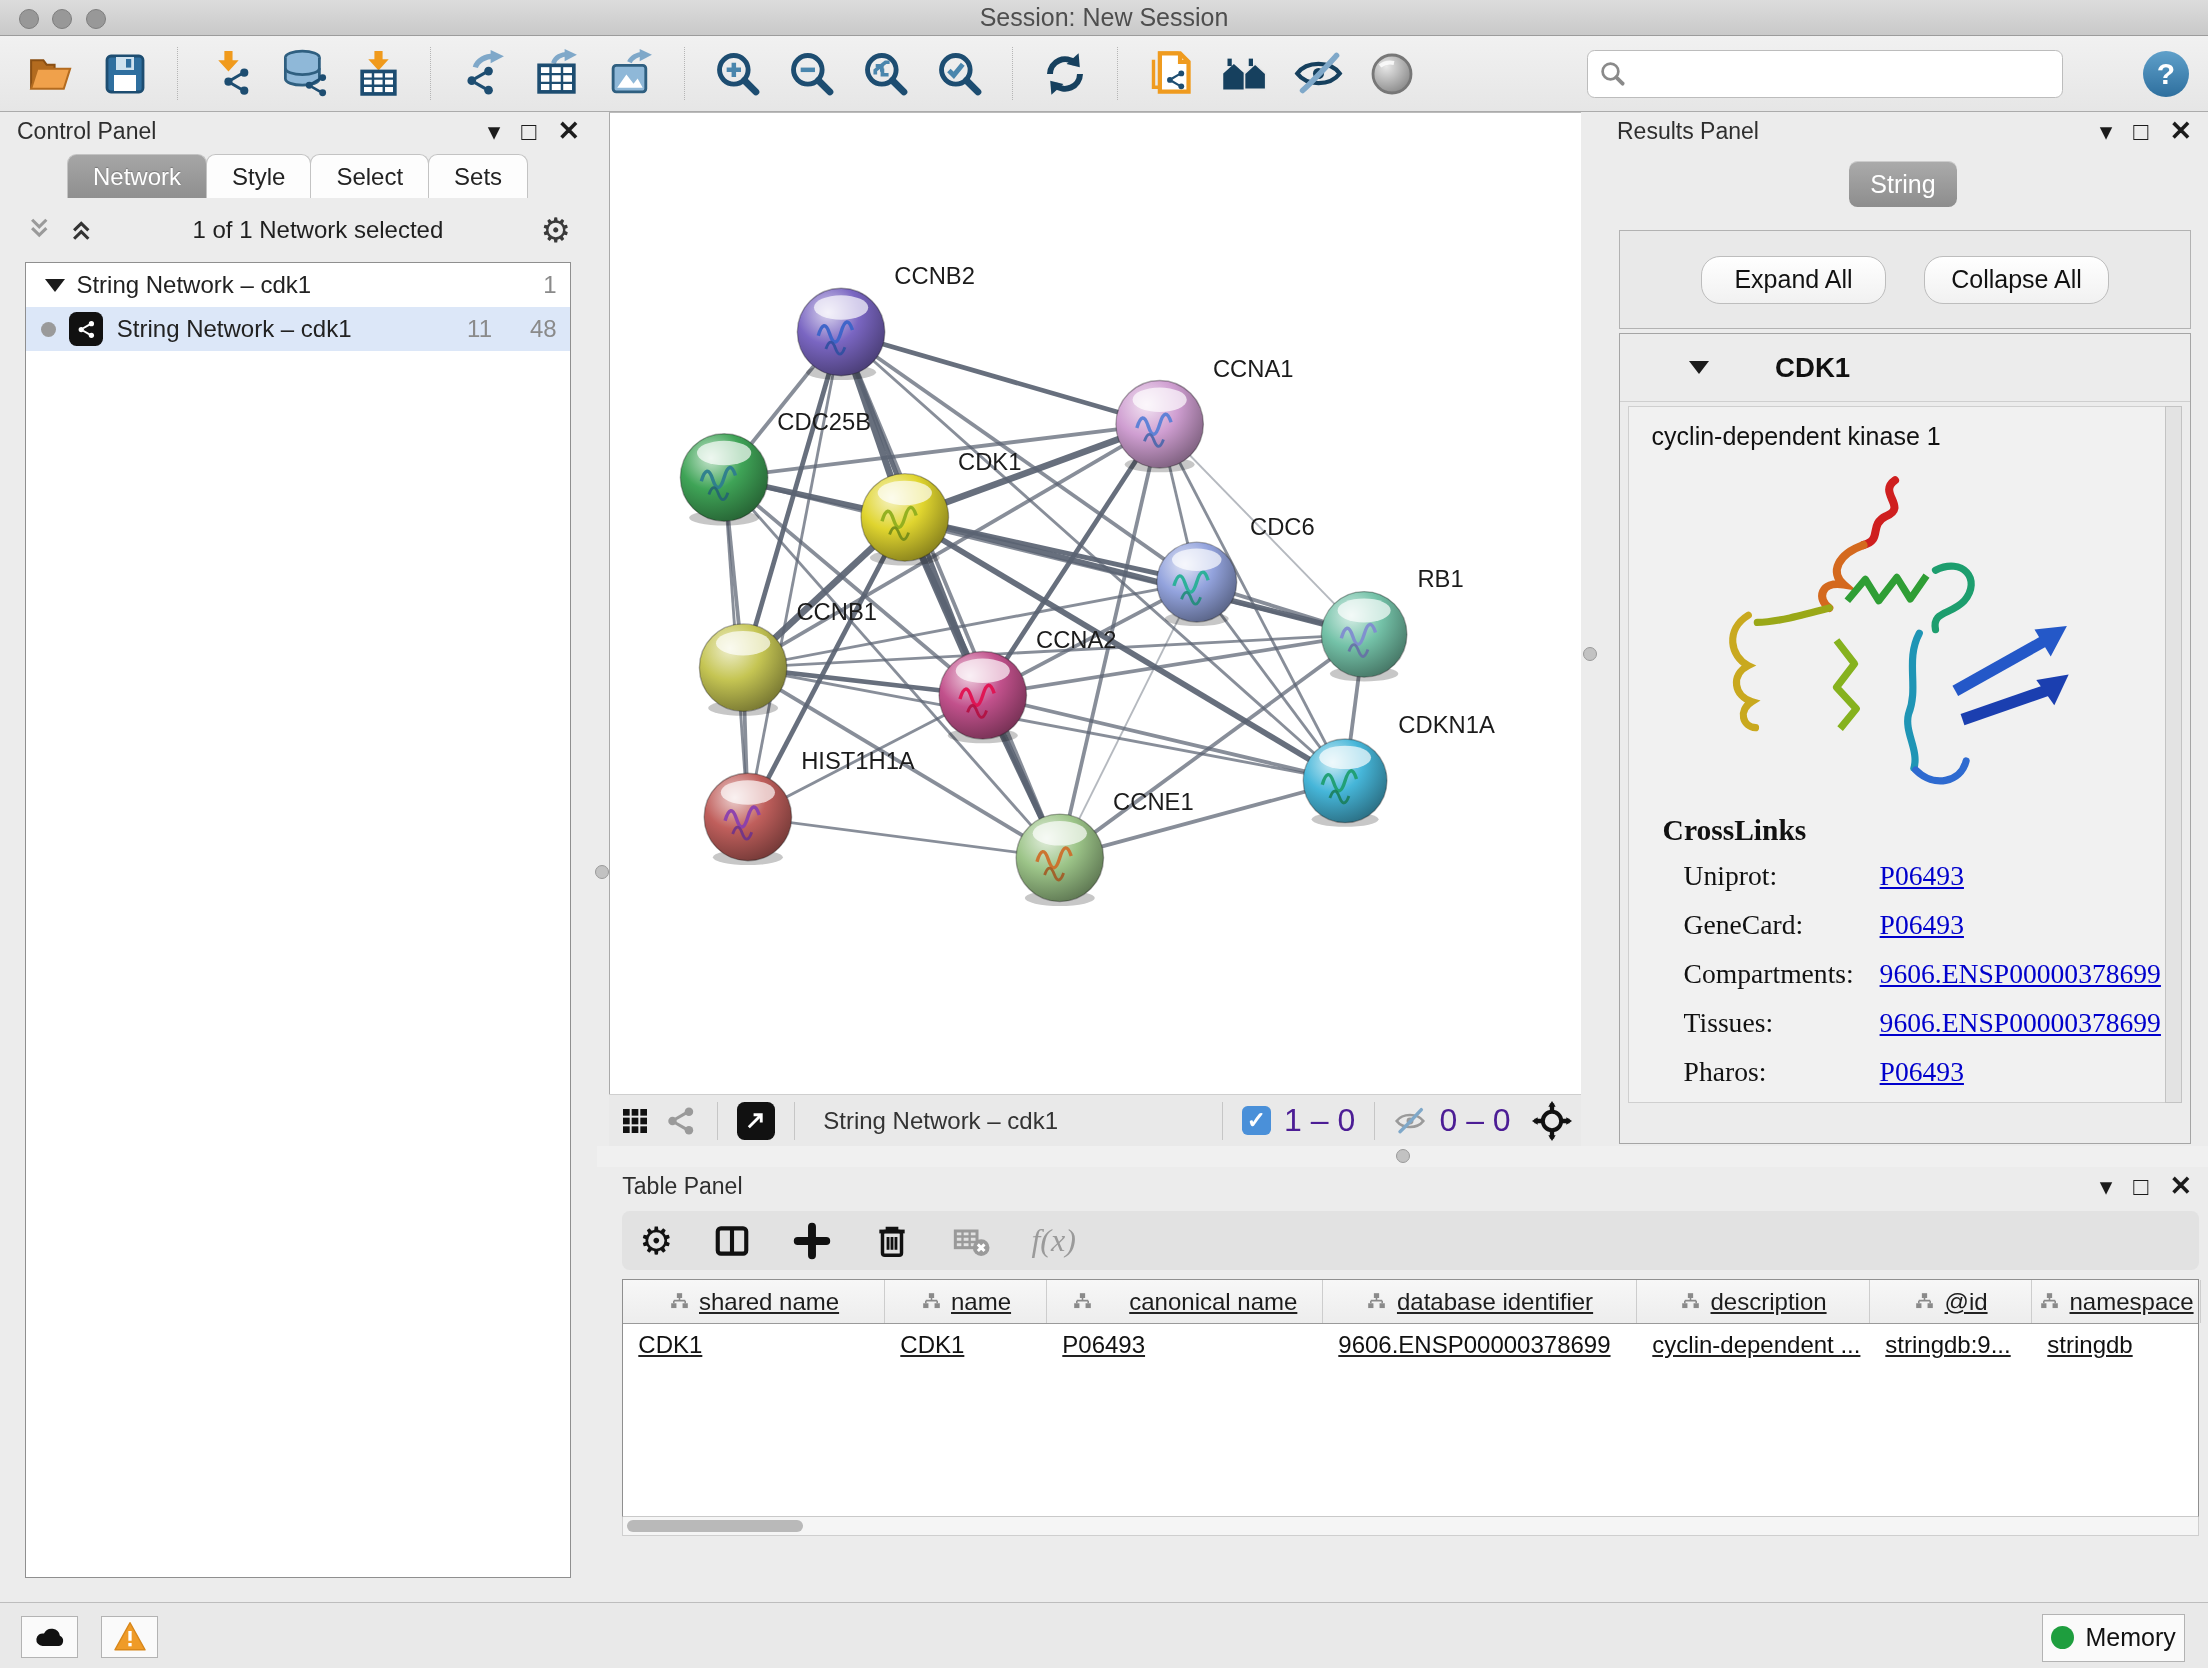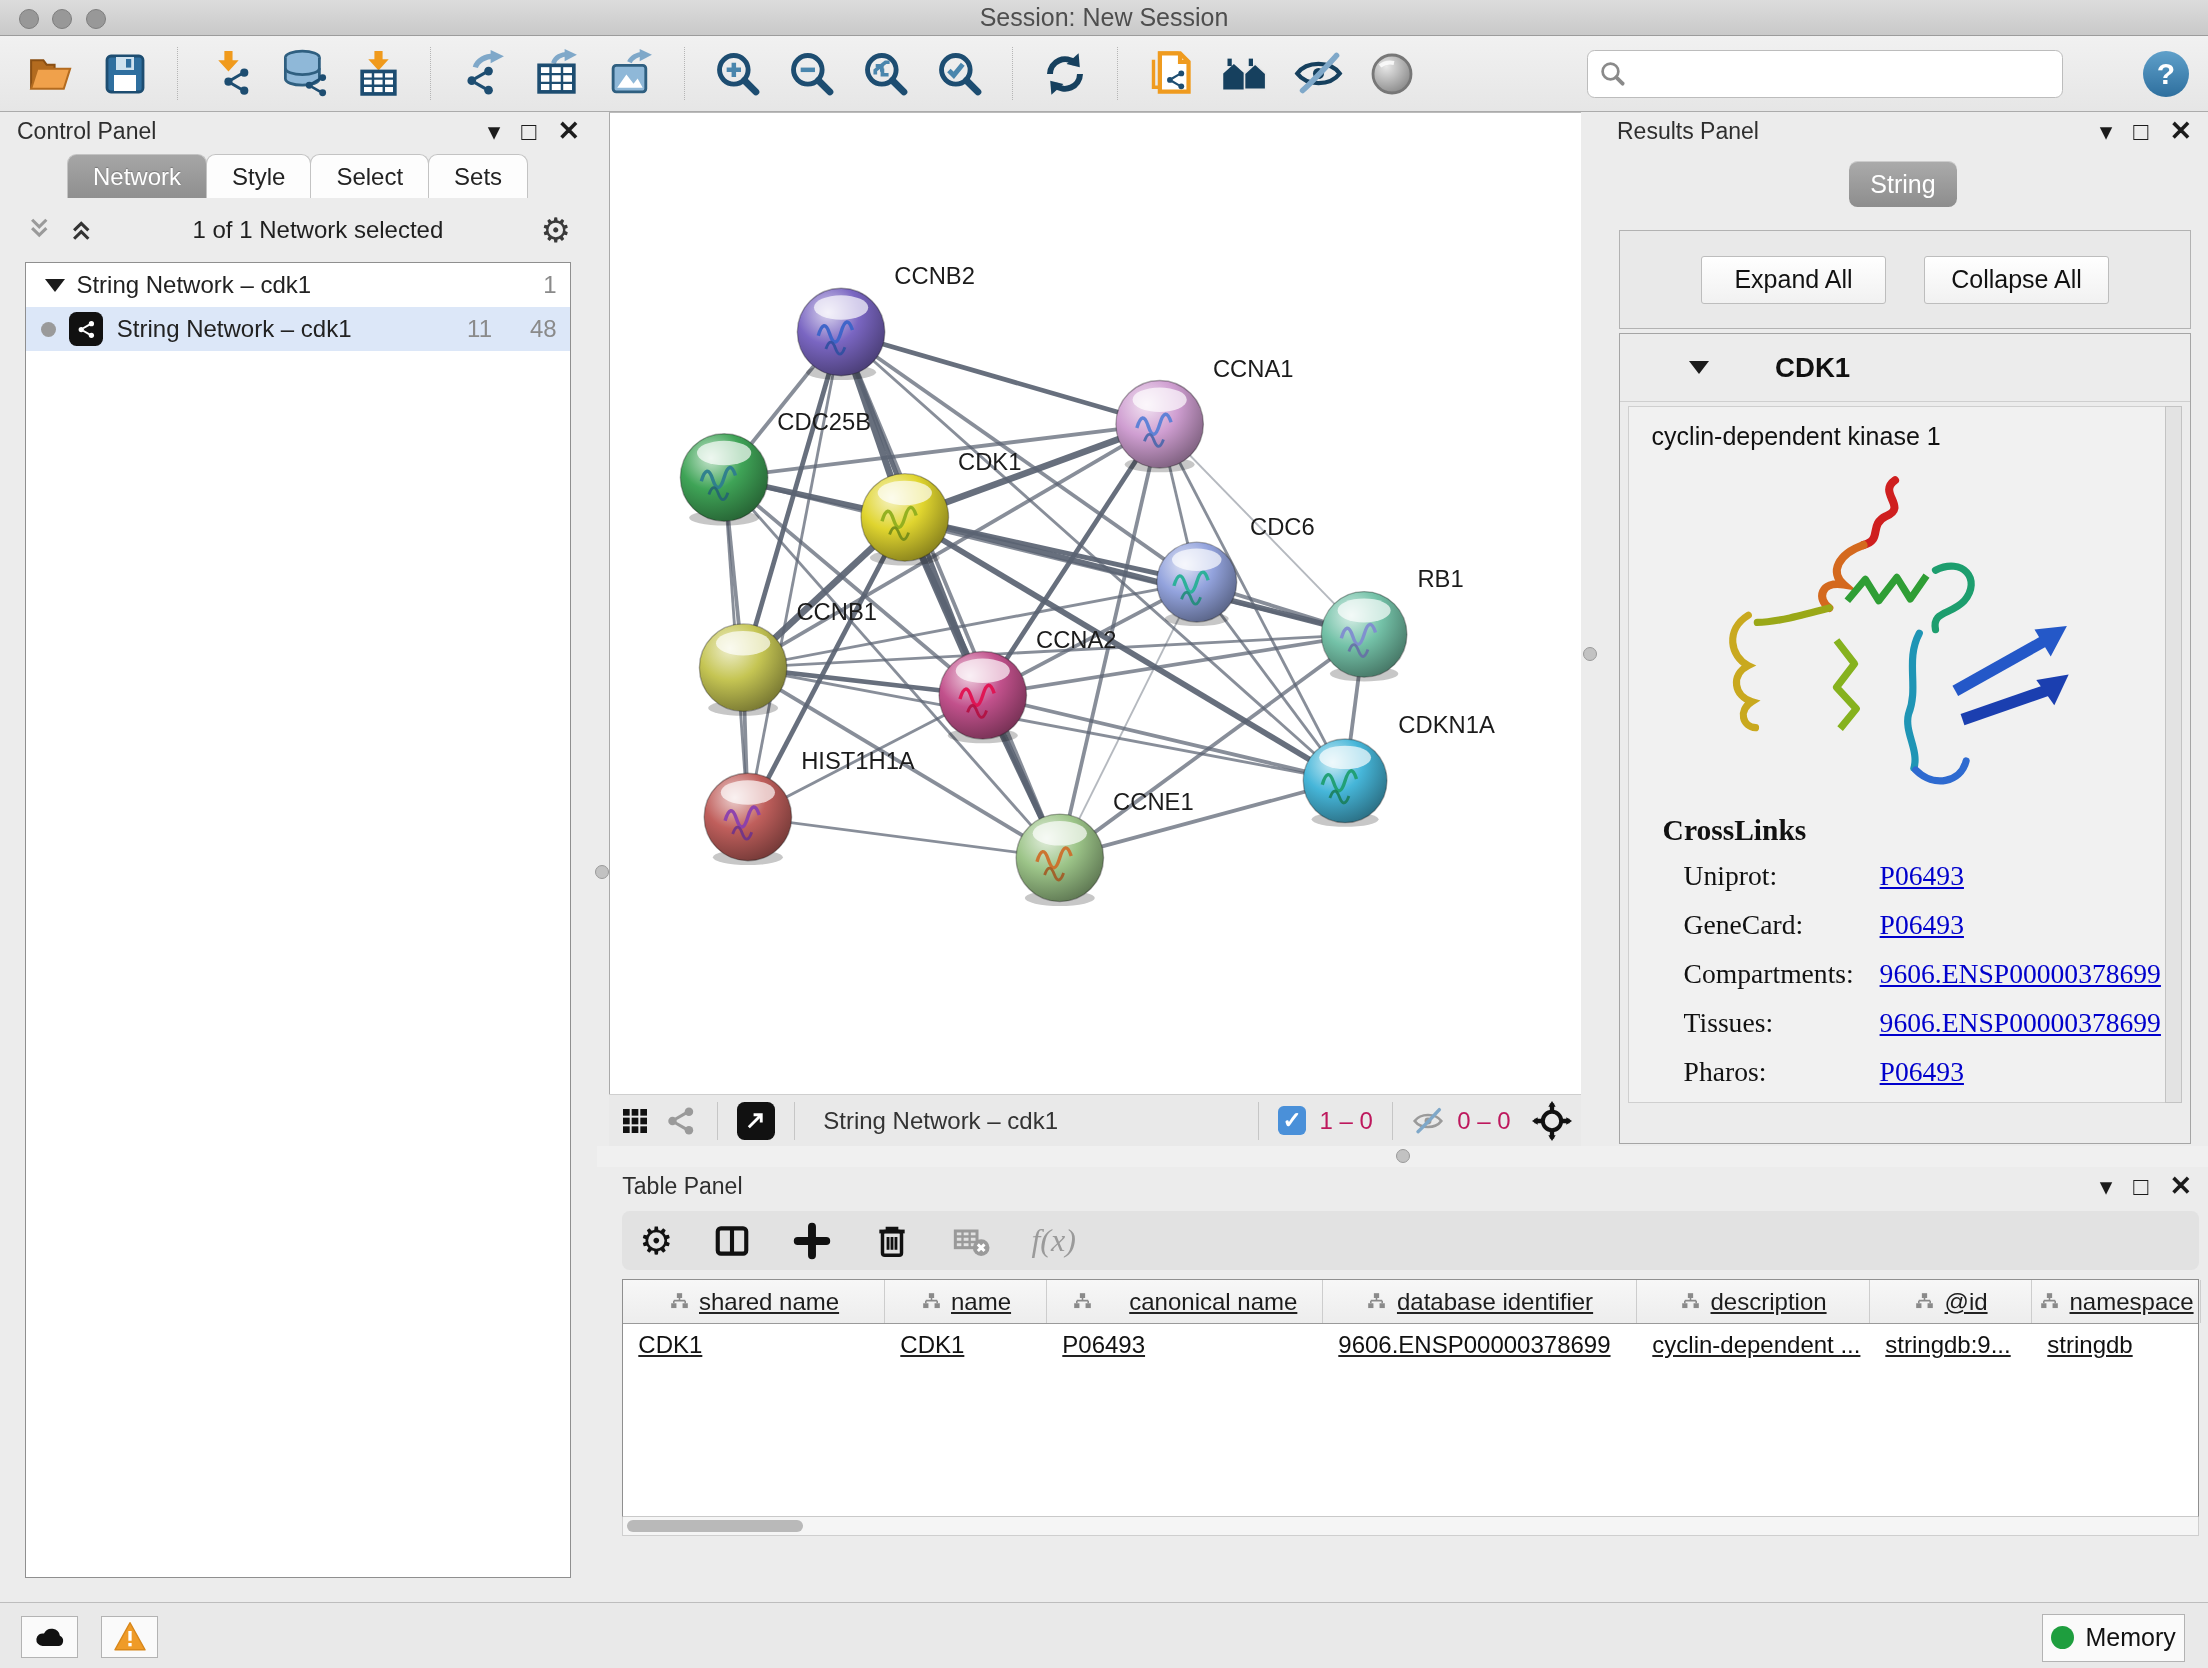--- a/index.html
+++ b/index.html
@@ -67,34 +67,34 @@
   .hsplit { position:absolute; left:597px; top:1146px; width:1611px; height:21px; background:#f0f0f0; }
 
   
   .network-view { position:absolute; left:609px; top:112px; width:972px; height:982px;
     background:#fff; border-left:1px solid #aaa; border-top:1px solid #bbb; }
   .net-toolbar { position:absolute; left:609px; top:1094px; width:972px; height:52px;
     background:#e9e9e9; border-top:1px solid #cfcfcf; display:flex; align-items:center; padding:0 9.5px; gap:13.3px; }
   .nt-sep { width:0; height:38px; border-left:1px solid #c6c6c6; margin:0 5.7px; }
   .nt-title { font-size:24px; color:#333; margin:0 9.5px; }
   .nt-right { margin-left:auto; display:flex; align-items:center; gap:13.3px; }
-  .nt-count { font-size:24px; color:#be185d; }
+  .nt-count { font-size:32px; color:#4c1d95; }
   .checkbox-blue { width:28.5px; height:28.5px; background:#4a90d9; border-radius:5.7px; color:#fff;
     font-size:23px; font-weight:bold; display:flex; align-items:center; justify-content:center; }
   .blackbox { width:38px; height:38px; background:#111; border-radius:7.6px; display:flex; align-items:center; justify-content:center; }
 
   
   .results-panel { position:absolute; left:1600px; top:112px; width:609px; height:1034px; background:#ececec; }
   .string-tab { position:absolute; left:249px; top:49px; width:108px; height:46px; border-radius:8.6px;
     background:linear-gradient(#ababab,#8d8d8d); color:#fff; font-size:25px;
     display:flex; align-items:center; justify-content:center; box-shadow:inset 0 1px 0 rgba(255,255,255,.4); }
   .rp-box1 { position:absolute; left:19px; top:118px; width:572px; height:99px;
     background:#e9e9e9; border:1.9px solid #b2b2b2; display:flex; align-items:center; justify-content:center; gap:38px; }
   .rp-btn { min-width:185px; height:48px; background:linear-gradient(#ffffff,#f1f1f1); border:1.9px solid #bdbdbd;
-    border-radius:3px; font-size:25px; color:#111; display:flex; align-items:center; justify-content:center; }
+    border-radius:19px; font-size:25px; color:#111; display:flex; align-items:center; justify-content:center; }
   .rp-card { position:absolute; left:19px; top:221px; width:572px; height:811px;
     background:#ececec; border:1.9px solid #a5a5a5; }
   .rp-card-header { height:68px; display:flex; align-items:center; padding-left:63px; gap:55px; border-bottom:1px solid #cfcfcf; }
   .rp-card-title { font-size:27.6px; font-weight:bold; color:#111; }
   .rp-card-body { position:absolute; left:7.6px; top:72px; width:539px; height:697px;
     background:#f1f1f1; border:1px solid #cfcfcf; overflow:hidden; }
   .rp-scrollbar { position:absolute; right:7.6px; top:72px; width:17px; height:697px;
     background:#e3e3e3; border:1px solid #c3c3c3; }
   .rp-desc { position:absolute; left:23px; top:15px; font-size:25px; color:#111; }
   .protein-img { position:absolute; left:57px; top:57px; }

